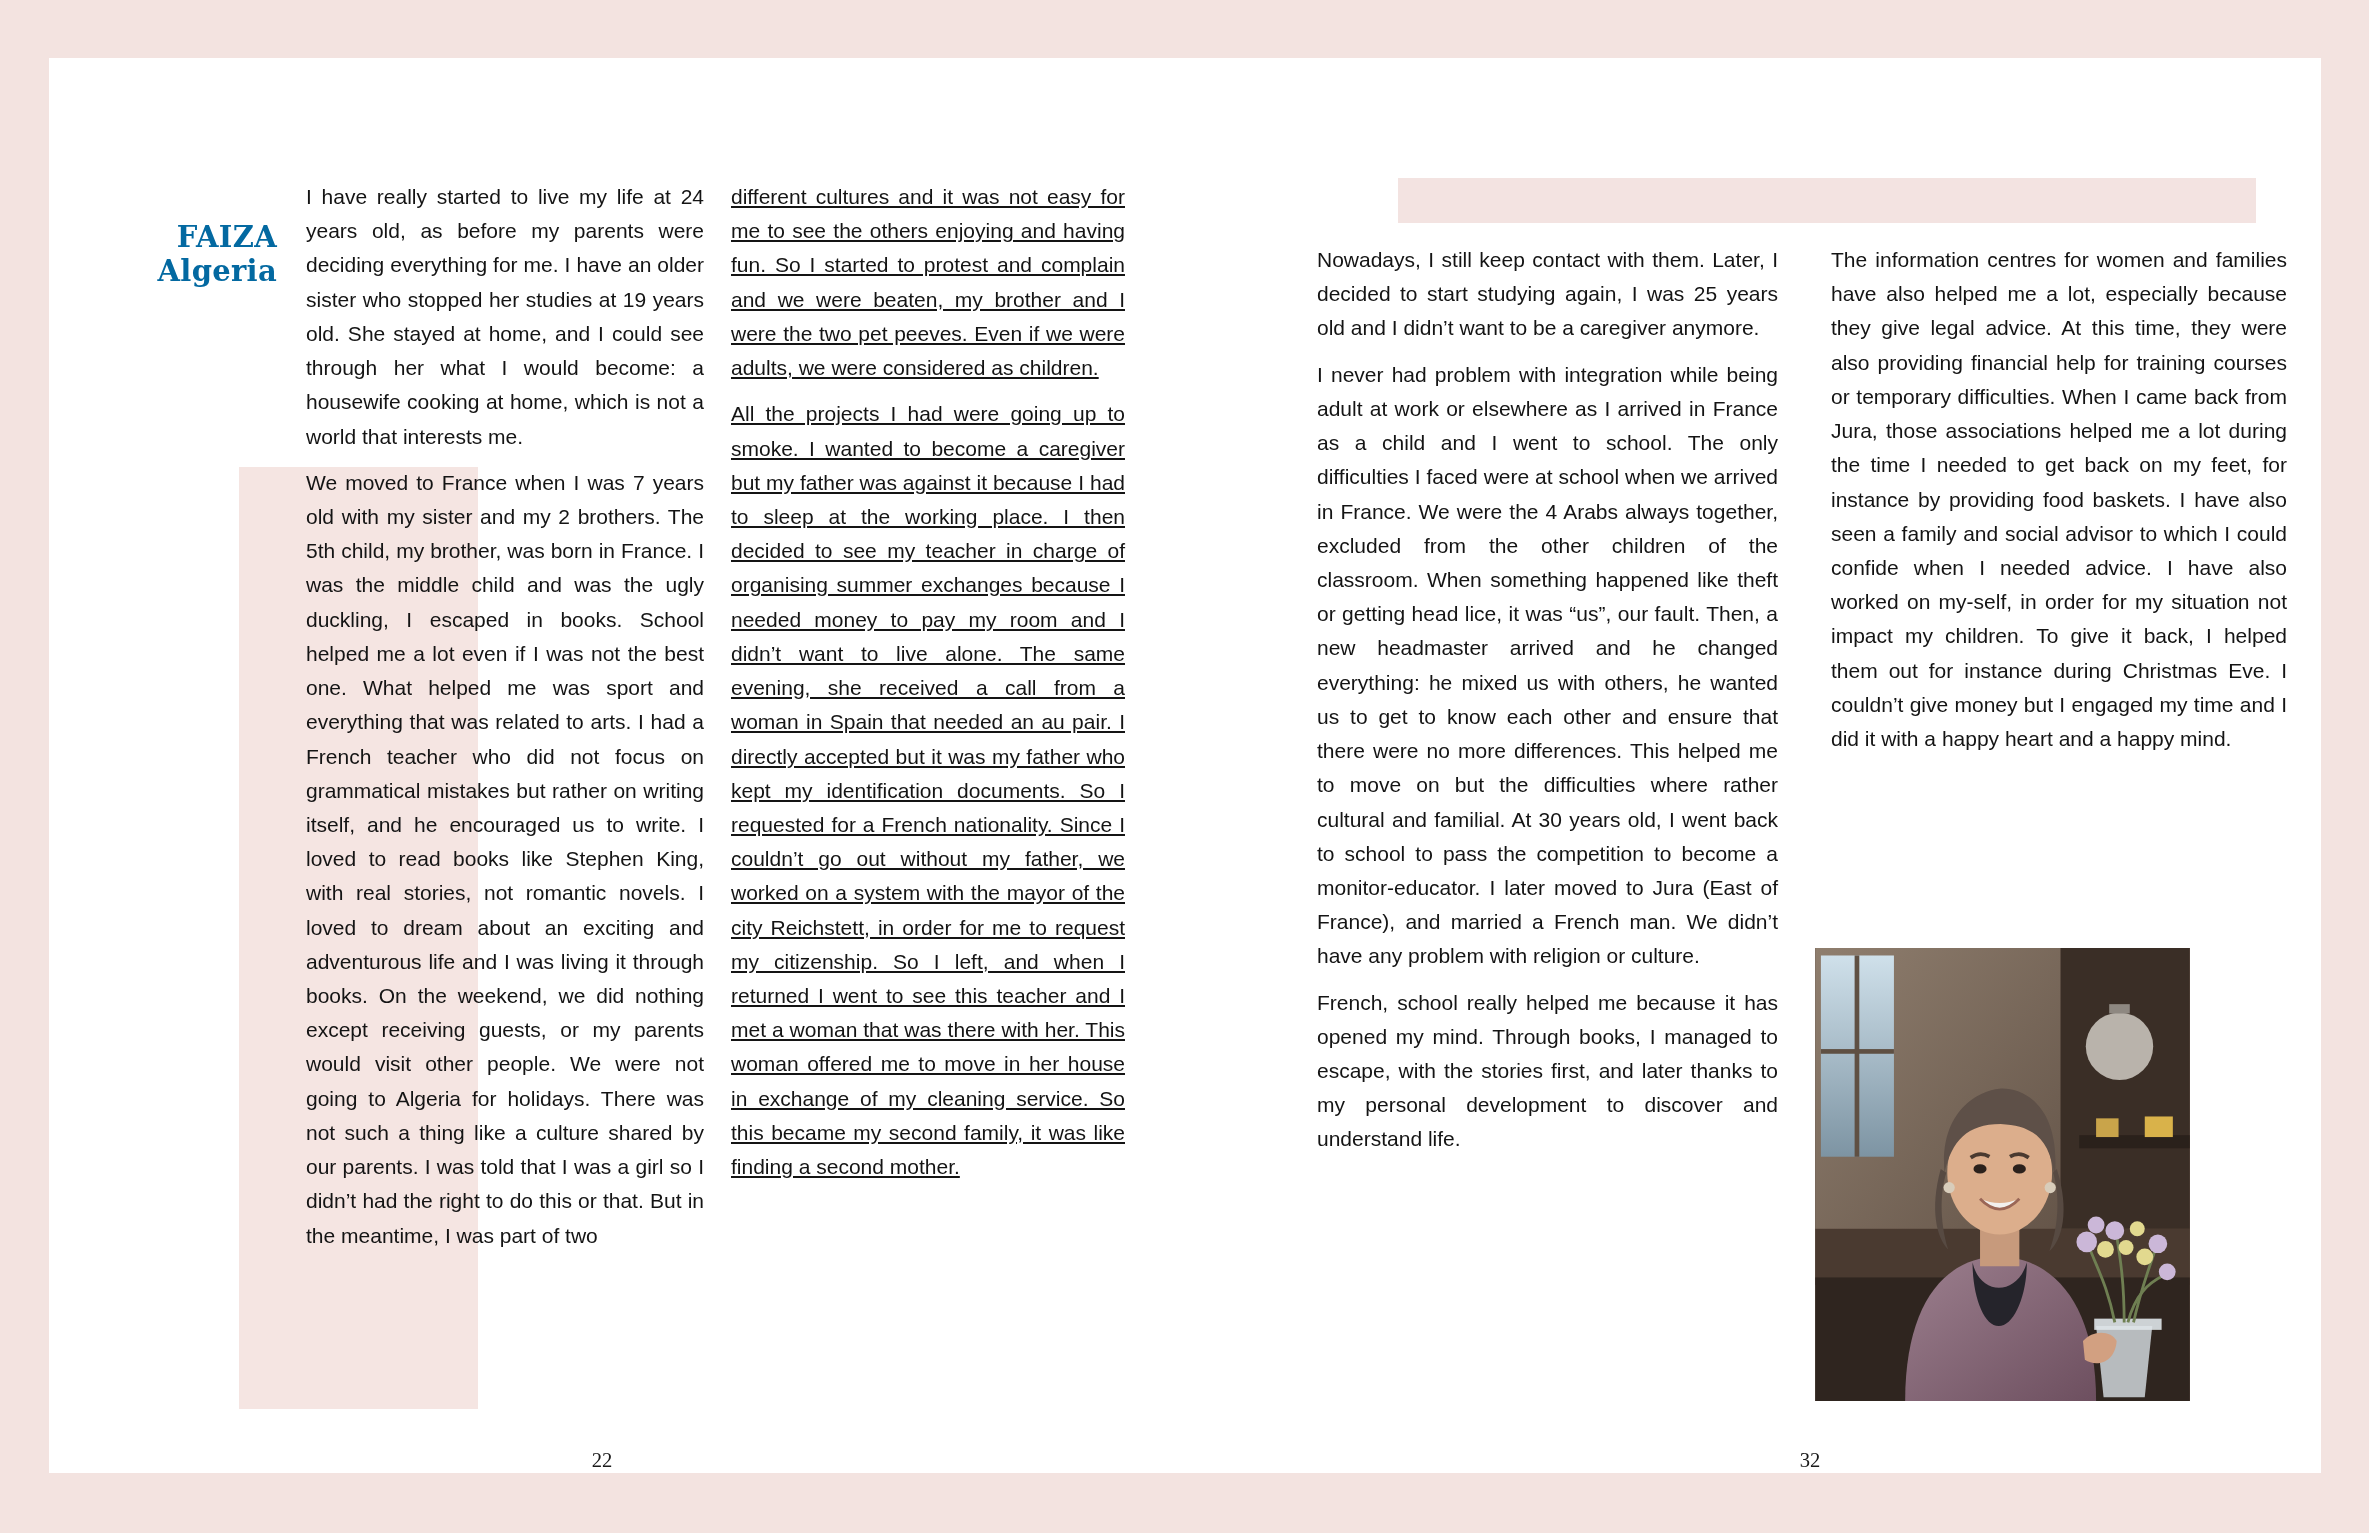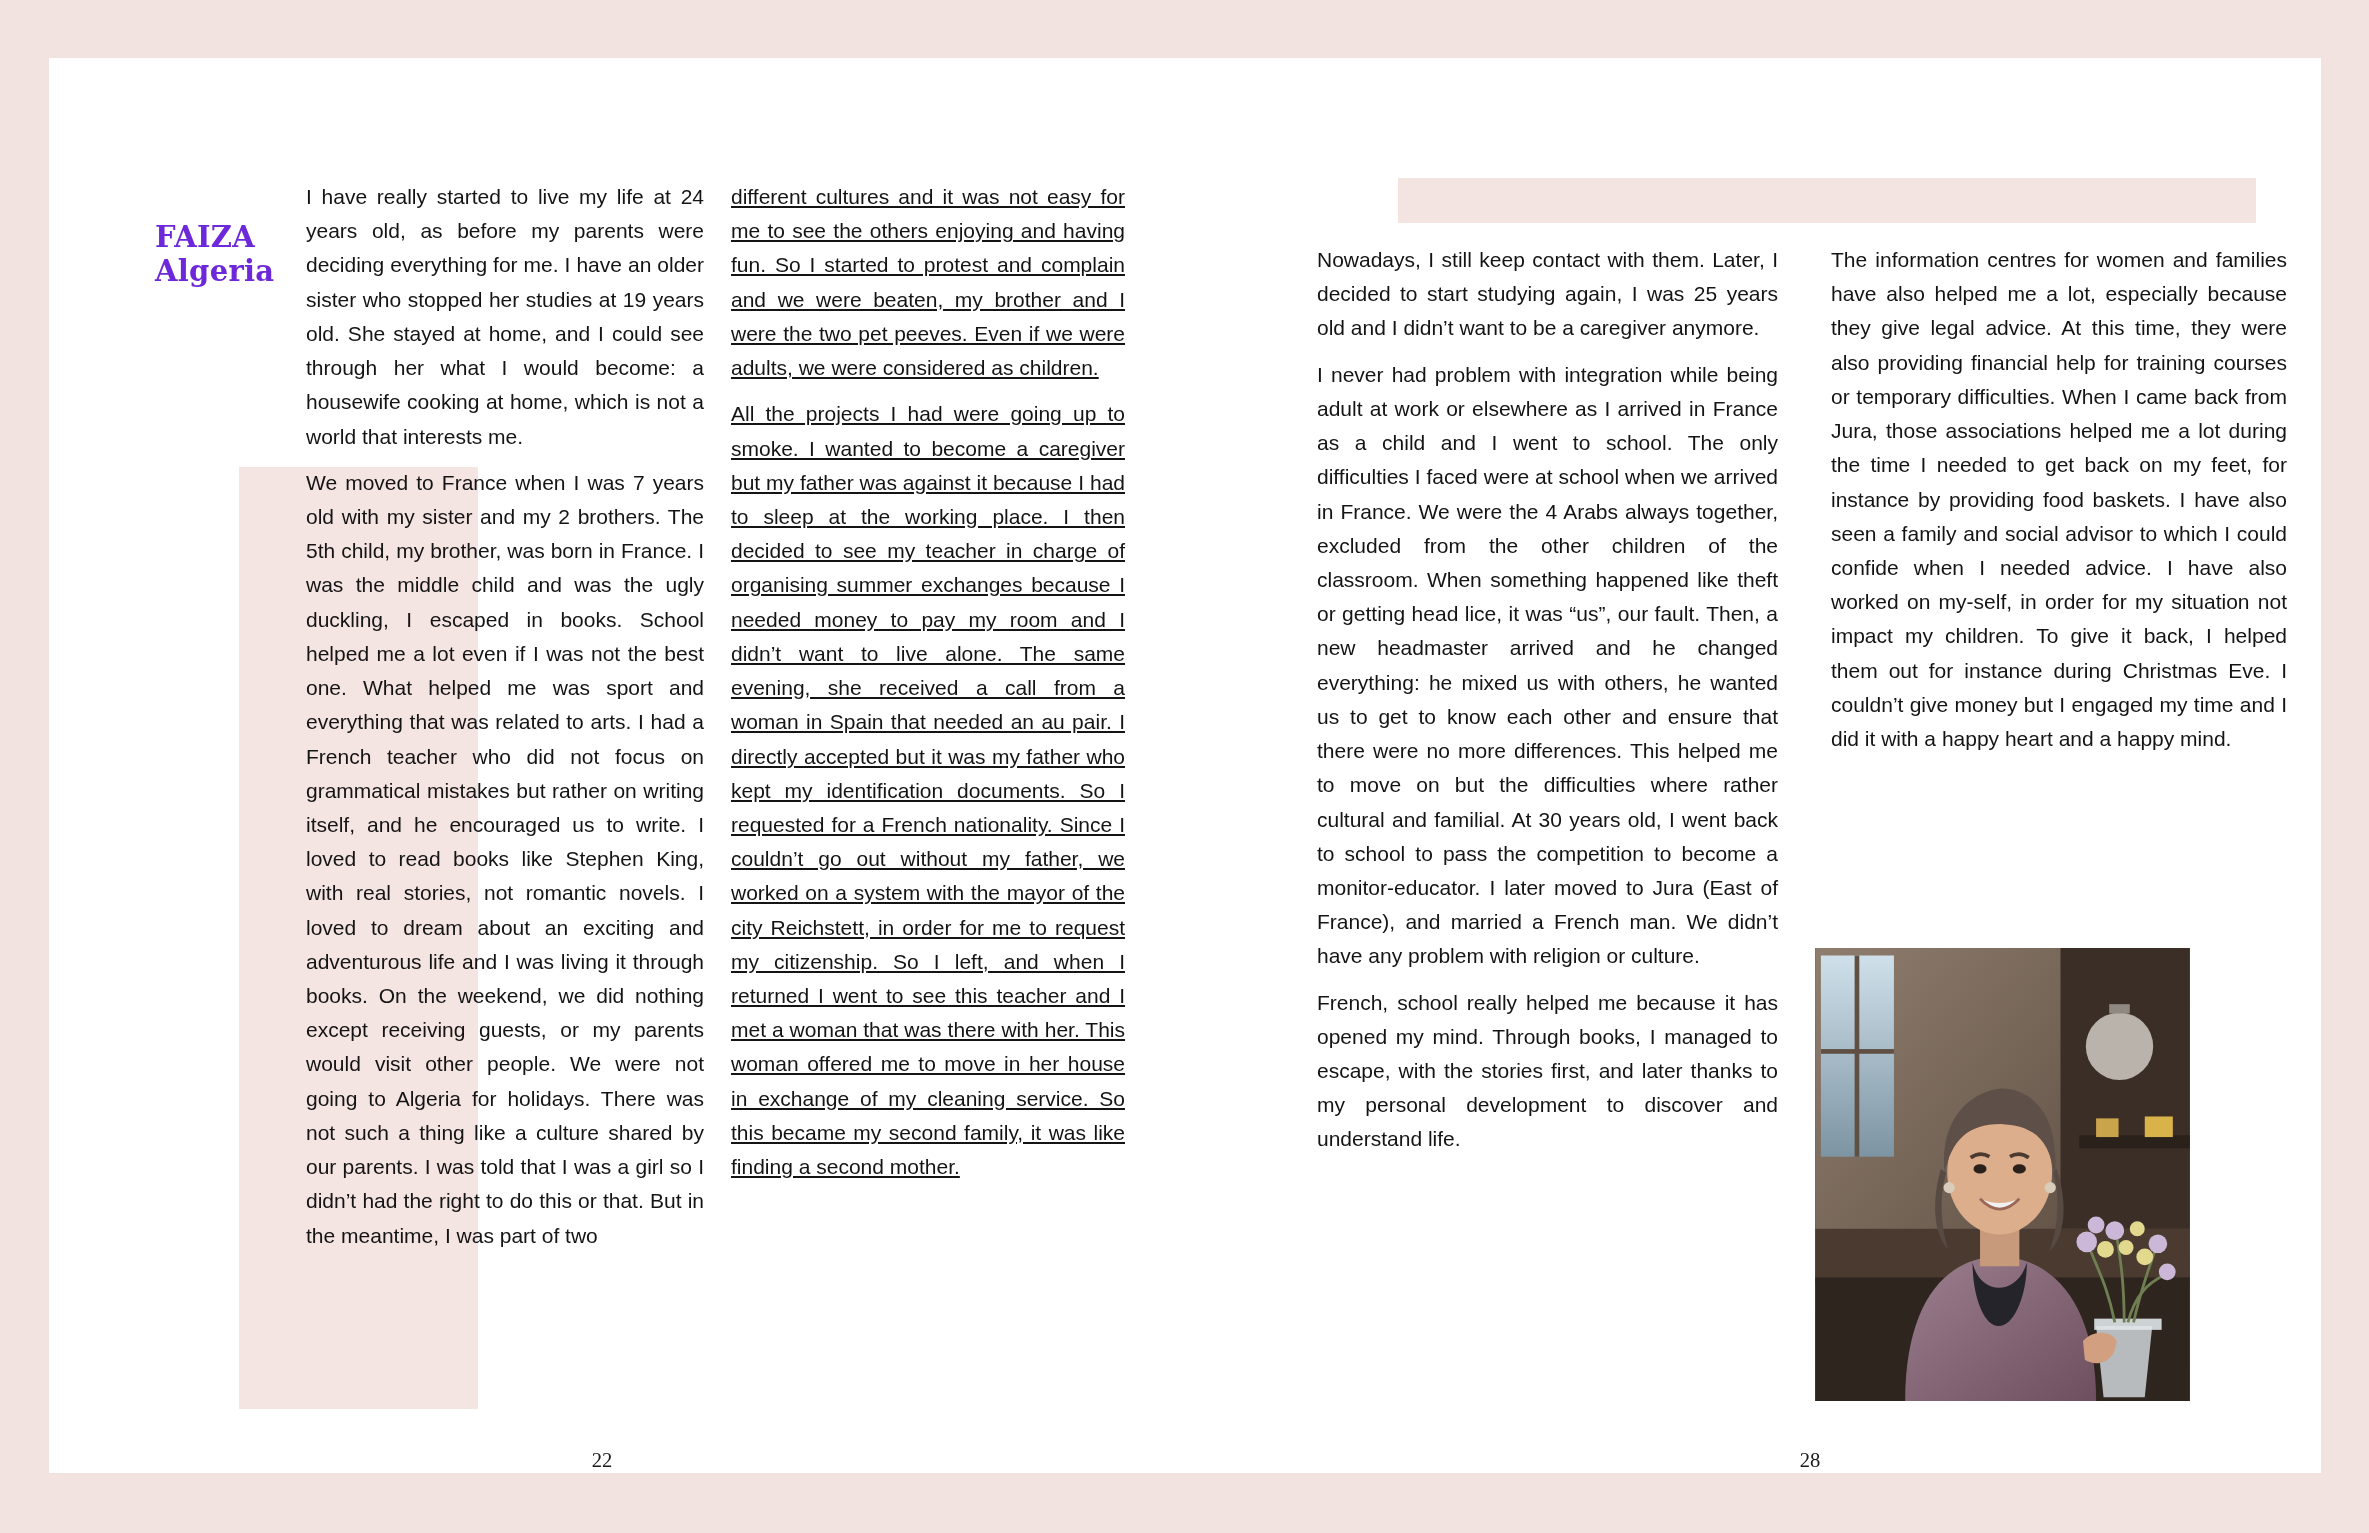--- a/index.html
+++ b/index.html
@@ -33,22 +33,23 @@
 
   .name-block {
     position: absolute;
     left: 106px;
     top: 162px;
     width: 122px;
     font-family: "DejaVu Serif", serif;
     font-weight: 700;
     font-size: 29px;
     line-height: 1.18;
-    color: #6d28d9;
+    color: #0369a1;
     letter-spacing: 0.3px;
+    text-align: right;
   }
   .name-block .line2 { display:block; }
 
   .highlight-band {
     position: absolute;
     left: 190px;
     top: 409px;
     width: 239px;
     height: 942px;
     background: #f5e5e2;
@@ -225,16 +226,16 @@
         <circle cx="310" cy="322" r="9"></circle>
         <circle cx="332" cy="320" r="8"></circle>
         <circle cx="352" cy="330" r="9"></circle>
         <circle cx="344" cy="300" r="8"></circle>
       </g>
 
       <path d="M286 420 C296 408 316 408 322 420 C320 444 300 448 288 440 Z" fill="#d2a081"></path>
     </svg>
   </div>
 
-  <div class="folio folio-right">28</div>
+  <div class="folio folio-right">32</div>
 
 </div>
 
 
 </body></html>

